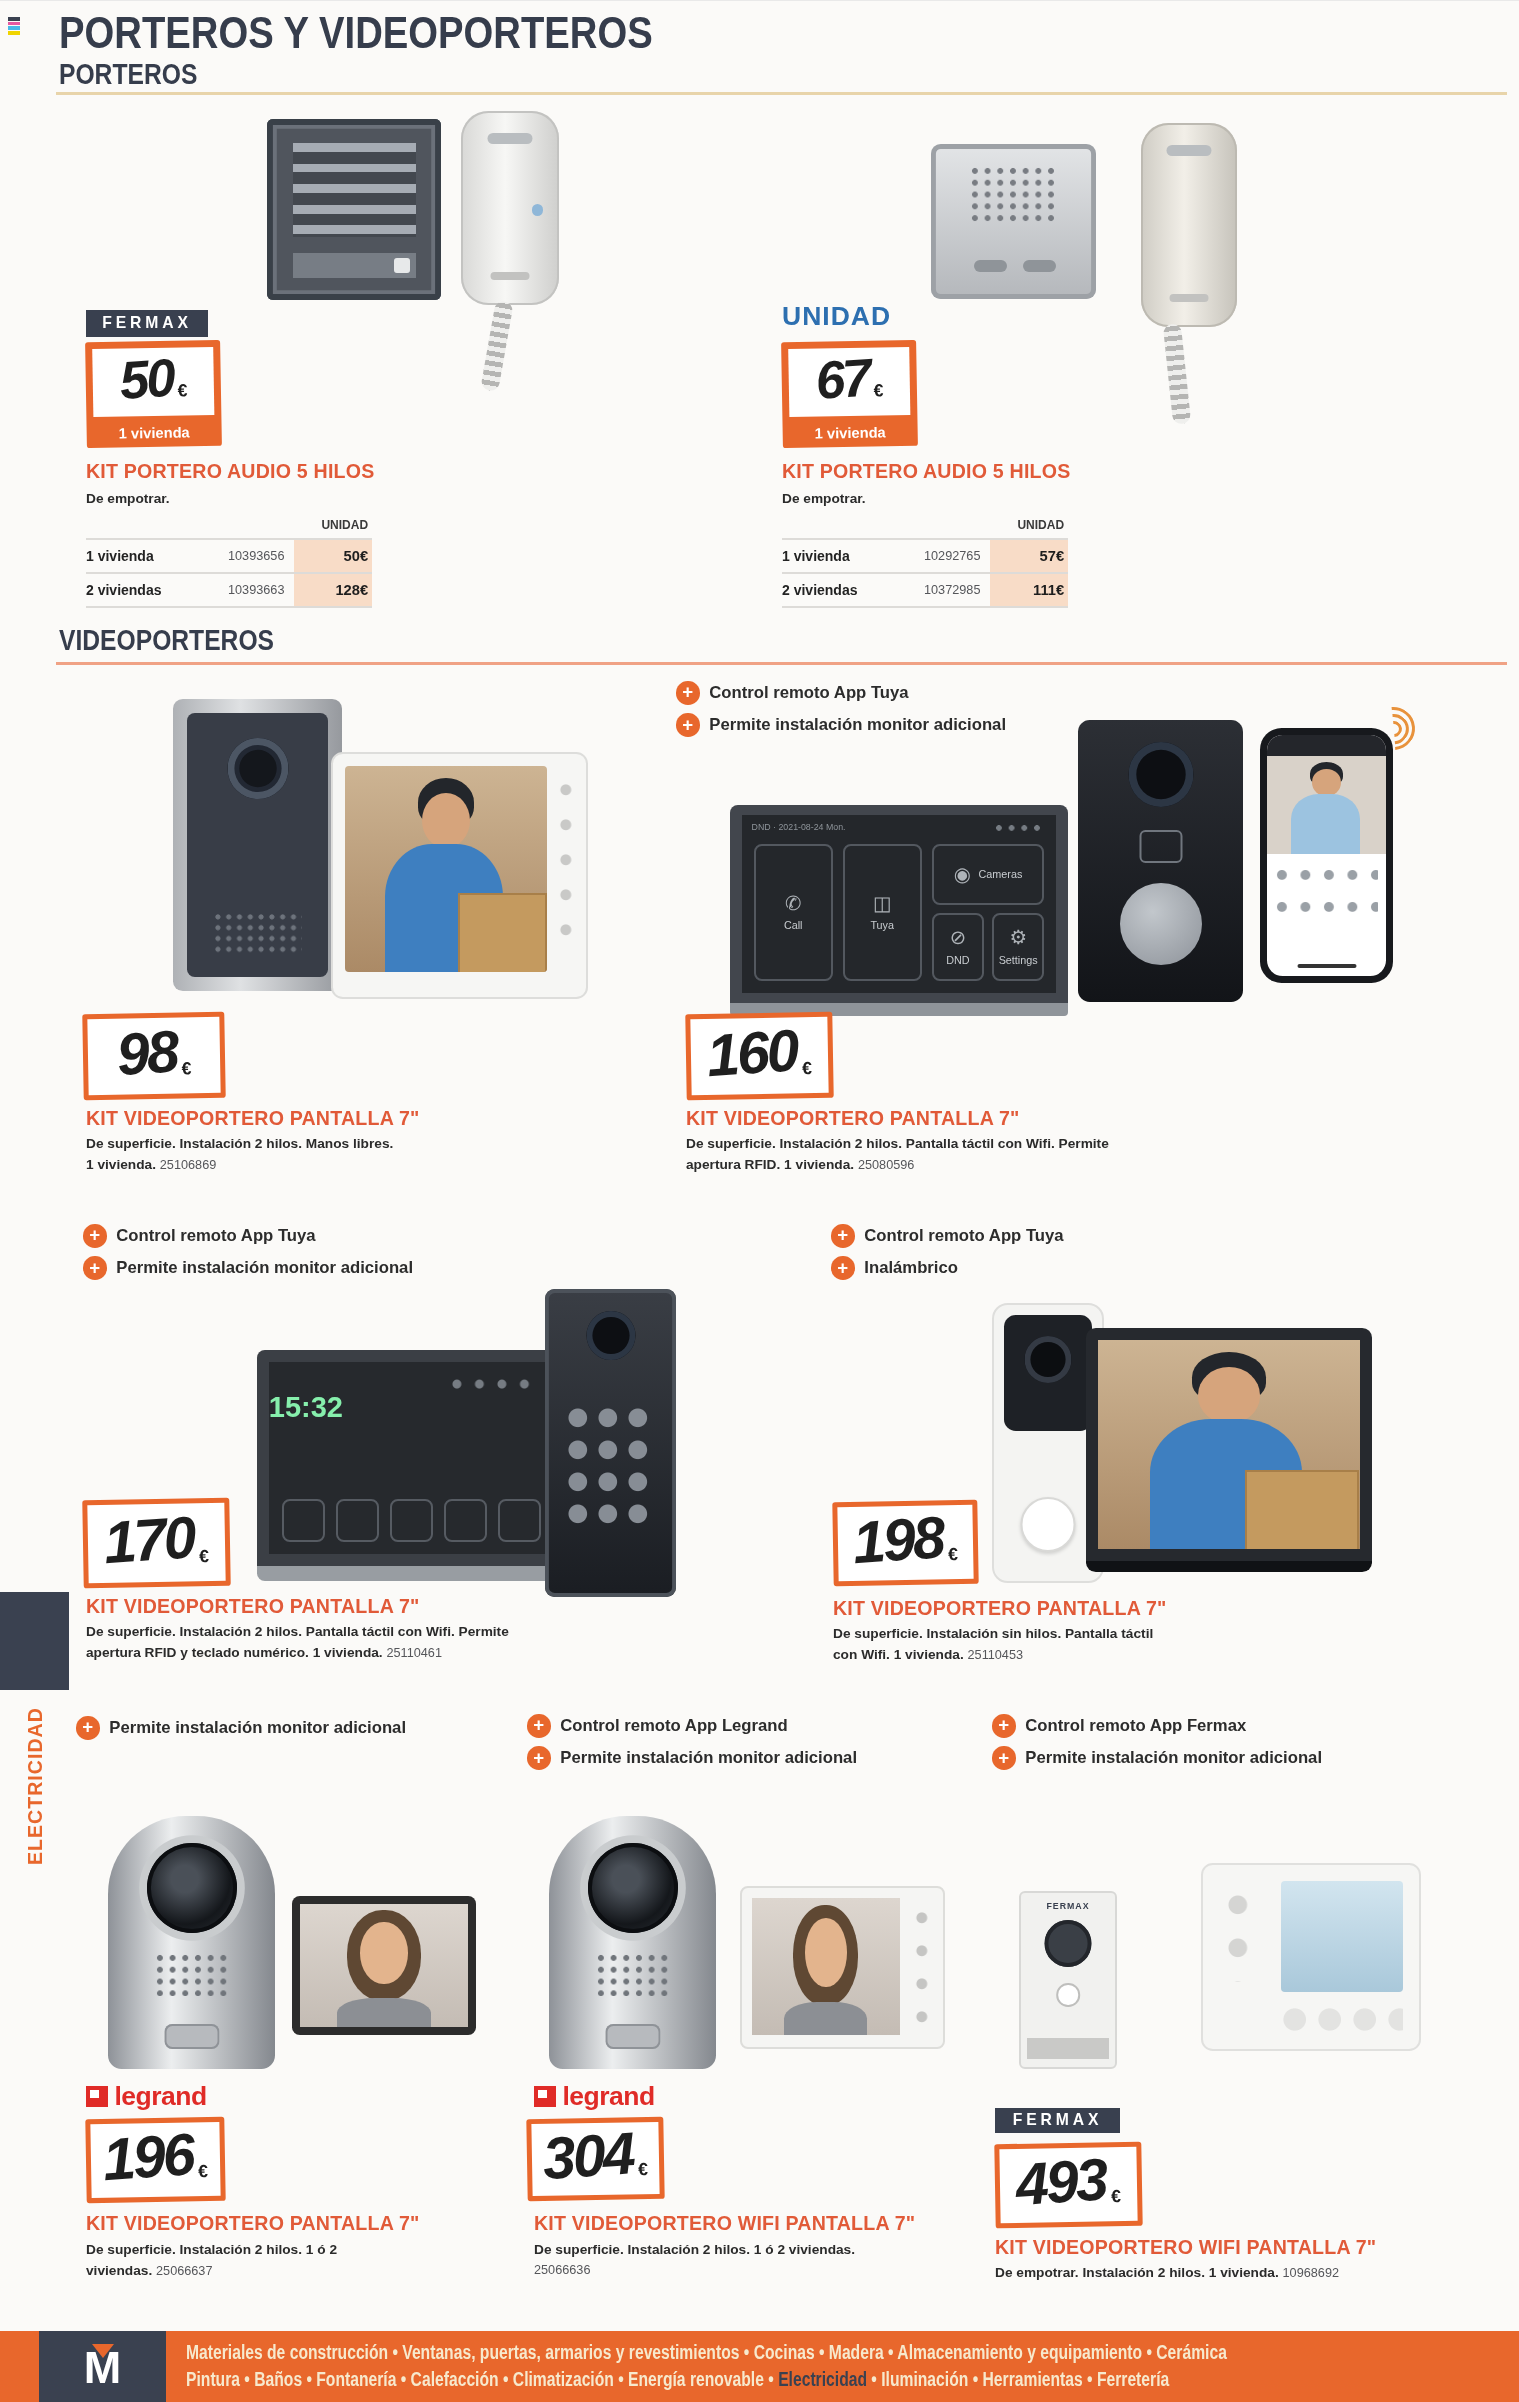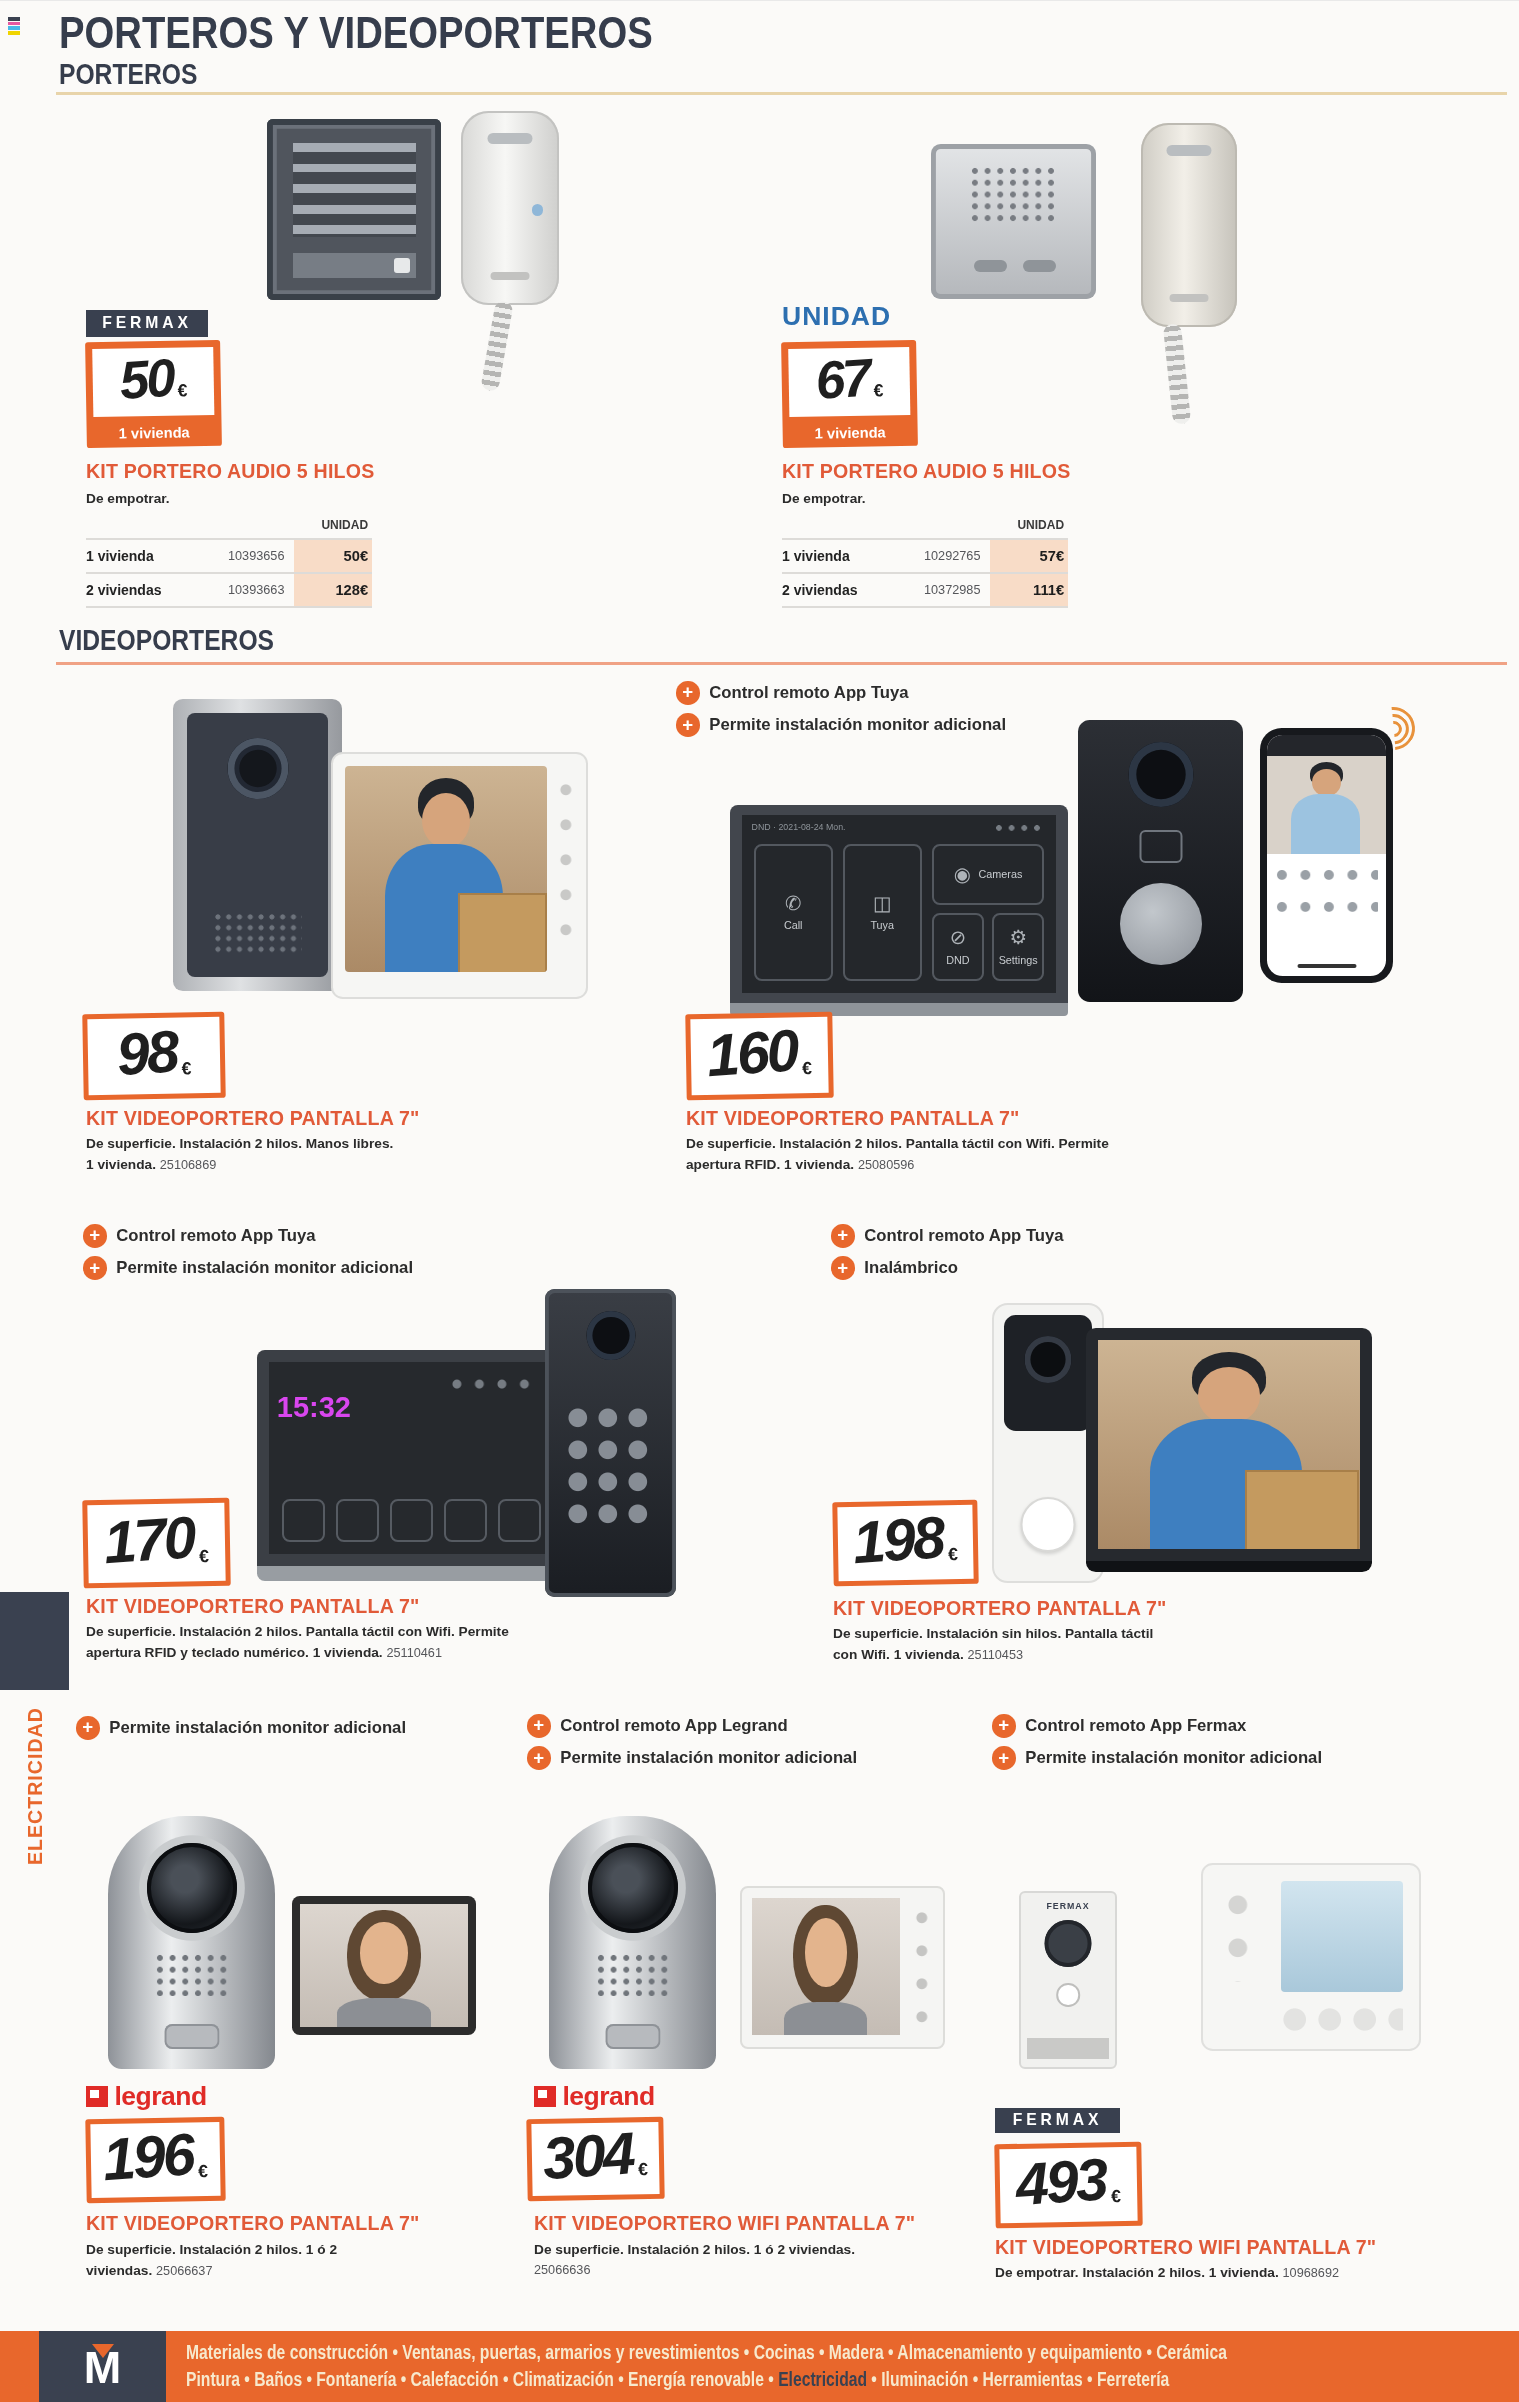--- a/index.html
+++ b/index.html
@@ -167,21 +167,21 @@
   .wifi { left:1368px; top:702px; width:45px; height:45px; }
   .arc { position:absolute; border:3.9px solid transparent; border-top-color:#e8923c; border-right-color:#e8923c;
          border-radius:50%; transform:rotate(40deg); }
   .arc1 { left:17.6px; top:17.6px; width:9.8px; height:9.8px; }
   .arc2 { left:10.8px; top:10.8px; width:23.5px; height:23.5px; }
   .arc3 { left:3.9px; top:3.9px; width:37px; height:37px; }
 
   #img-mon170 { left:257px; top:1349px; width:309px; height:216px; background:#3b3f45; border-radius:7.8px;
                 border-bottom:15.7px solid #989da2; }
   .m170-s { position:absolute; left:11.8px; top:11.8px; right:11.8px; bottom:11.8px; background:#26292d; }
-  .m170-time { position:absolute; left:8px; top:29px; font-size:29px; font-weight:bold; color:#d946ef; }
+  .m170-time { position:absolute; left:0; top:29px; font-size:29px; font-weight:bold; color:#86efac; }
   .m170-ico { position:absolute; right:13.7px; top:15.7px; width:90px; height:13.7px;
               background-image:radial-gradient(circle at 5.9px 6.9px,#767c83 3.9px,transparent 4.9px); background-size:22.5px 13.7px; }
   .m170-apps { position:absolute; left:13.7px; right:13.7px; bottom:11.8px; height:43px; display:flex; gap:11.8px; }
   .app { flex:1; border:2px solid #565b62; border-radius:7.8px; }
 
   #img-db170 { left:545px; top:1288px; width:131px; height:308px;
                background:linear-gradient(180deg,#3a3e45,#1a1d22); border-radius:9.8px; box-shadow:inset 0 0 0 3.9px #4c525a; }
   #img-db170 .cam3 { position:absolute; left:50%; transform:translateX(-50%); top:21.6px; width:49px; height:49px;
                border-radius:50%; background:#0d0f13; box-shadow:inset 0 0 0 5.9px #2c3644; }
   #img-db170 .kp { position:absolute; left:21.6px; top:118px; width:90px; height:127px;

